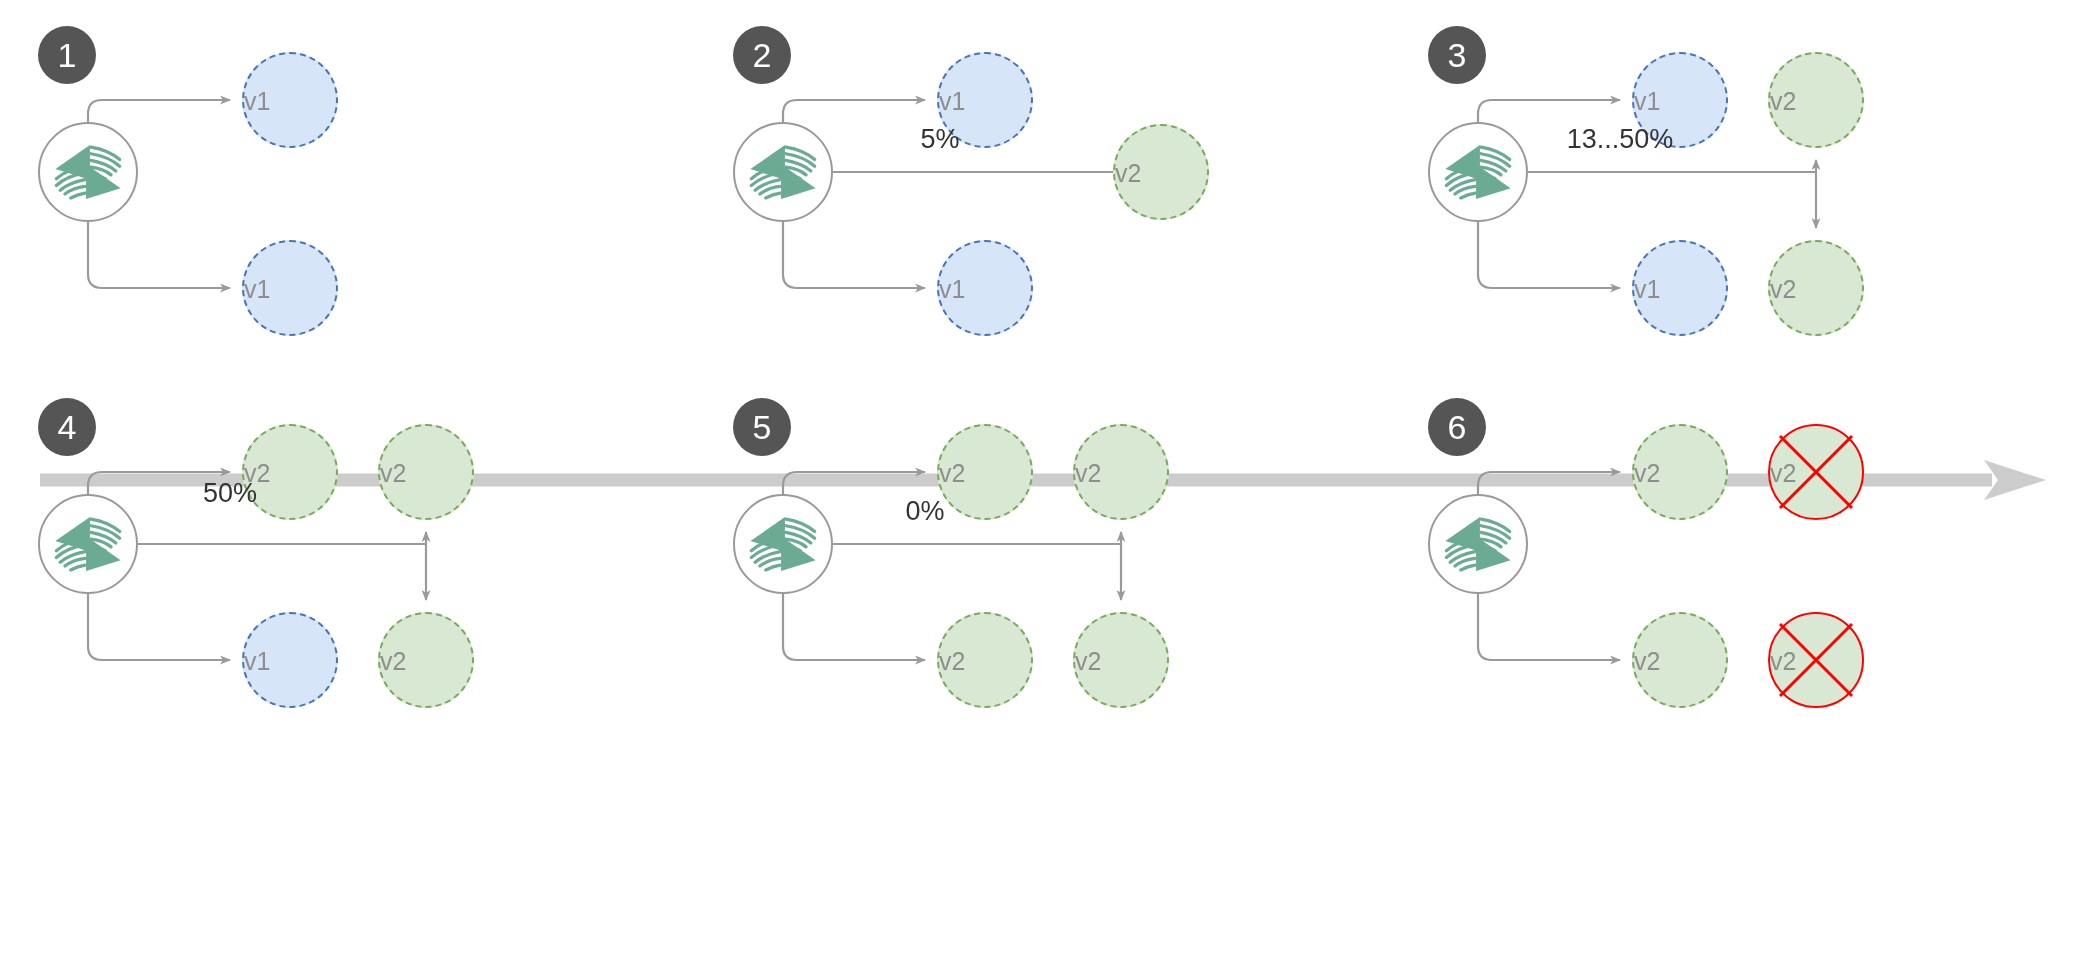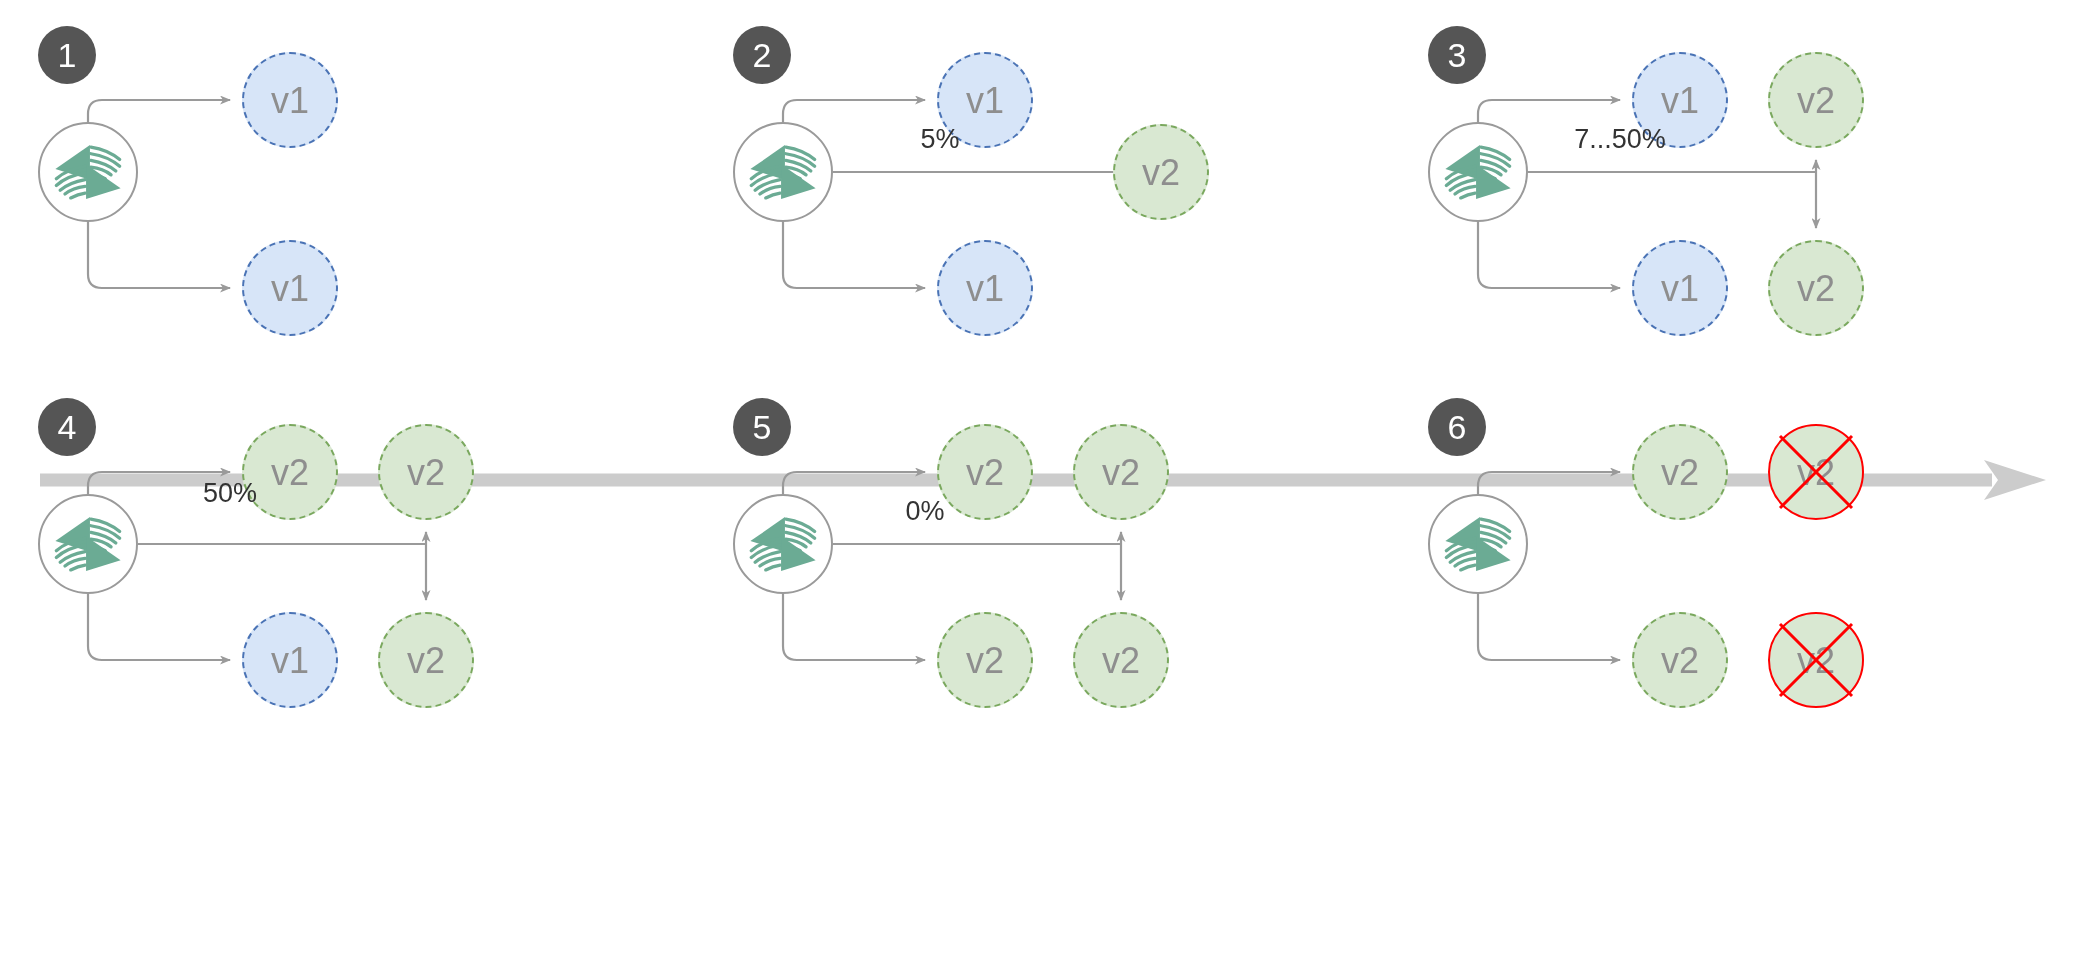--- a/index.html
+++ b/index.html
@@ -54,22 +54,21 @@
     top: 100px;
   }
   .src-node svg { display:block; width:100%; height:100%; }
   
   .vnode {
     position: absolute;
     width: 96px;
     height: 96px;
     border-radius: 50%;
     box-sizing: border-box;
-    text-align: center;
-    font-size: 36px;
+    font-size: 25px;
     color: #8e8e8e;
     line-height: 94px;
     user-select: none;
   }
   .vnode.v1 {
     background: #d7e5f8;
     border: 2px dashed #4a73b5;
   }
   .vnode.v2 {
     background: #d9e8d2;
@@ -242,21 +241,21 @@
         <path d="M47,65 C38,66 31,69 26,73"></path>
         <path d="M47,72 C41,73 36,75 32,77"></path>
       </g>
     </g>
   </svg>
       </div>
       <div class="vnode v1" style="left: 212px; top: 30px;"><span>v1</span></div>
       <div class="vnode v1" style="left: 212px; top: 218px;"><span>v1</span></div>
       <div class="vnode v2" style="left: 348px; top: 30px;"><span>v2</span></div>
       <div class="vnode v2" style="left: 348px; top: 218px;"><span>v2</span></div>
-      <div class="edge-label" style="top: 102px; left: 0px; width: 520px; text-align: center; padding-right: 120px; box-sizing: border-box;">7...50%</div>
+      <div class="edge-label" style="top: 102px; left: 0px; width: 520px; text-align: center; padding-right: 120px; box-sizing: border-box;">13...50%</div>
     </div>
     <div class="panel" style="left: 30px; top: 394px;">
       <svg class="wires" width="520" height="370" viewBox="0 0 520 370">
         <defs>
     <marker id="ah-3" markerWidth="11" markerHeight="9" refX="10" refY="4.5" orient="auto" markerUnits="userSpaceOnUse">
       <path d="M0,0 L11,4.5 L0,9 L3,4.5 z" fill="#9a9a9a"></path>
     </marker>
     <marker id="ahu-3" markerWidth="11" markerHeight="9" refX="10" refY="4.5" orient="auto" markerUnits="userSpaceOnUse">
       <path d="M0,0 L11,4.5 L0,9 L3,4.5 z" fill="#9a9a9a"></path>
     </marker>

